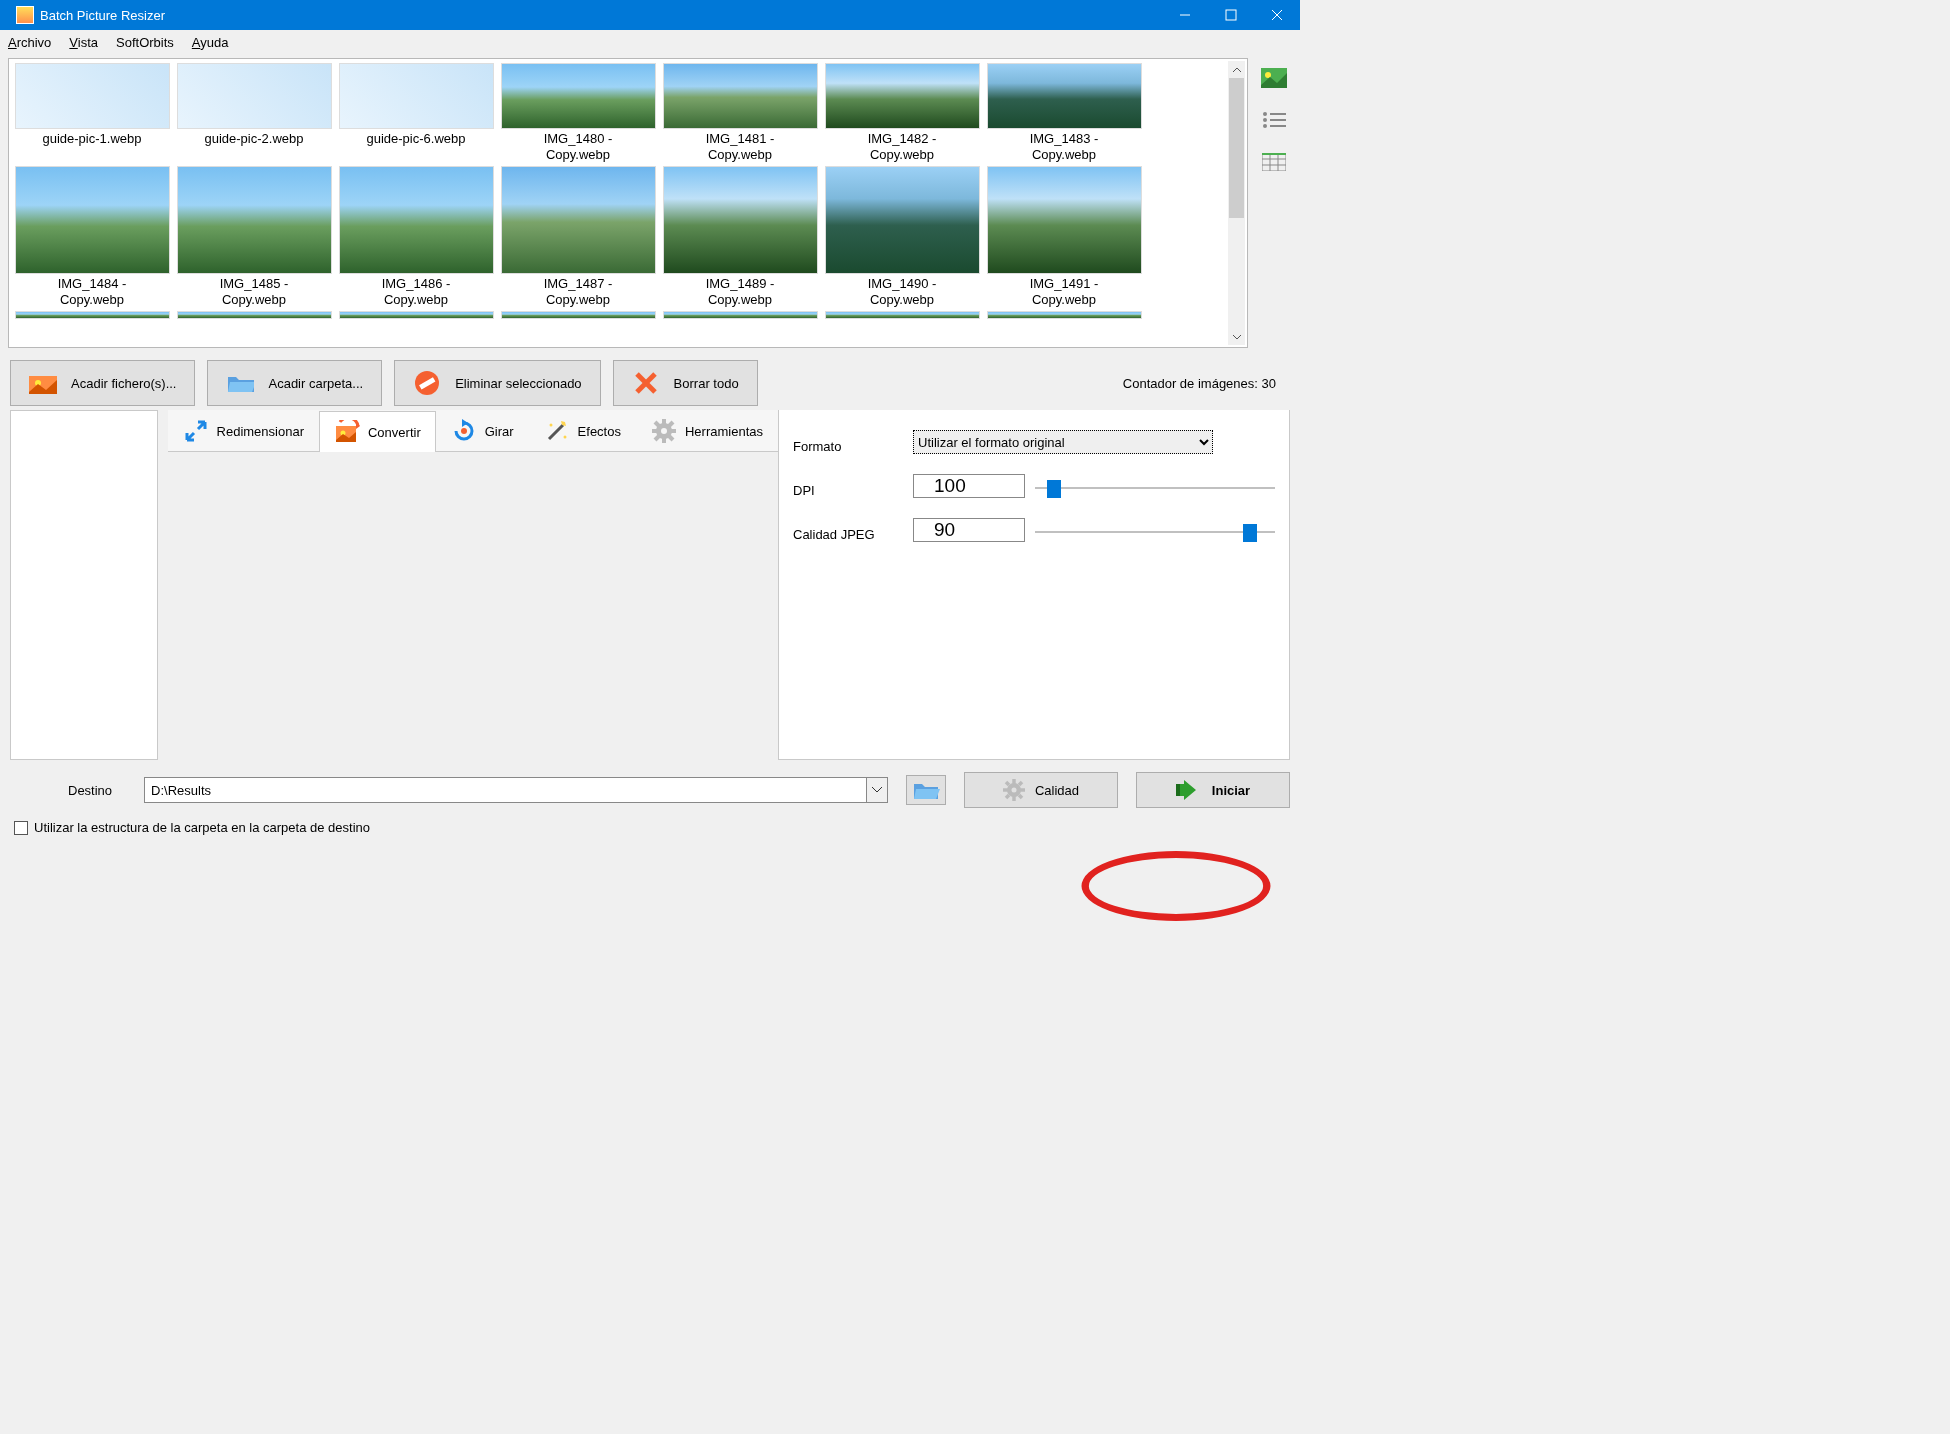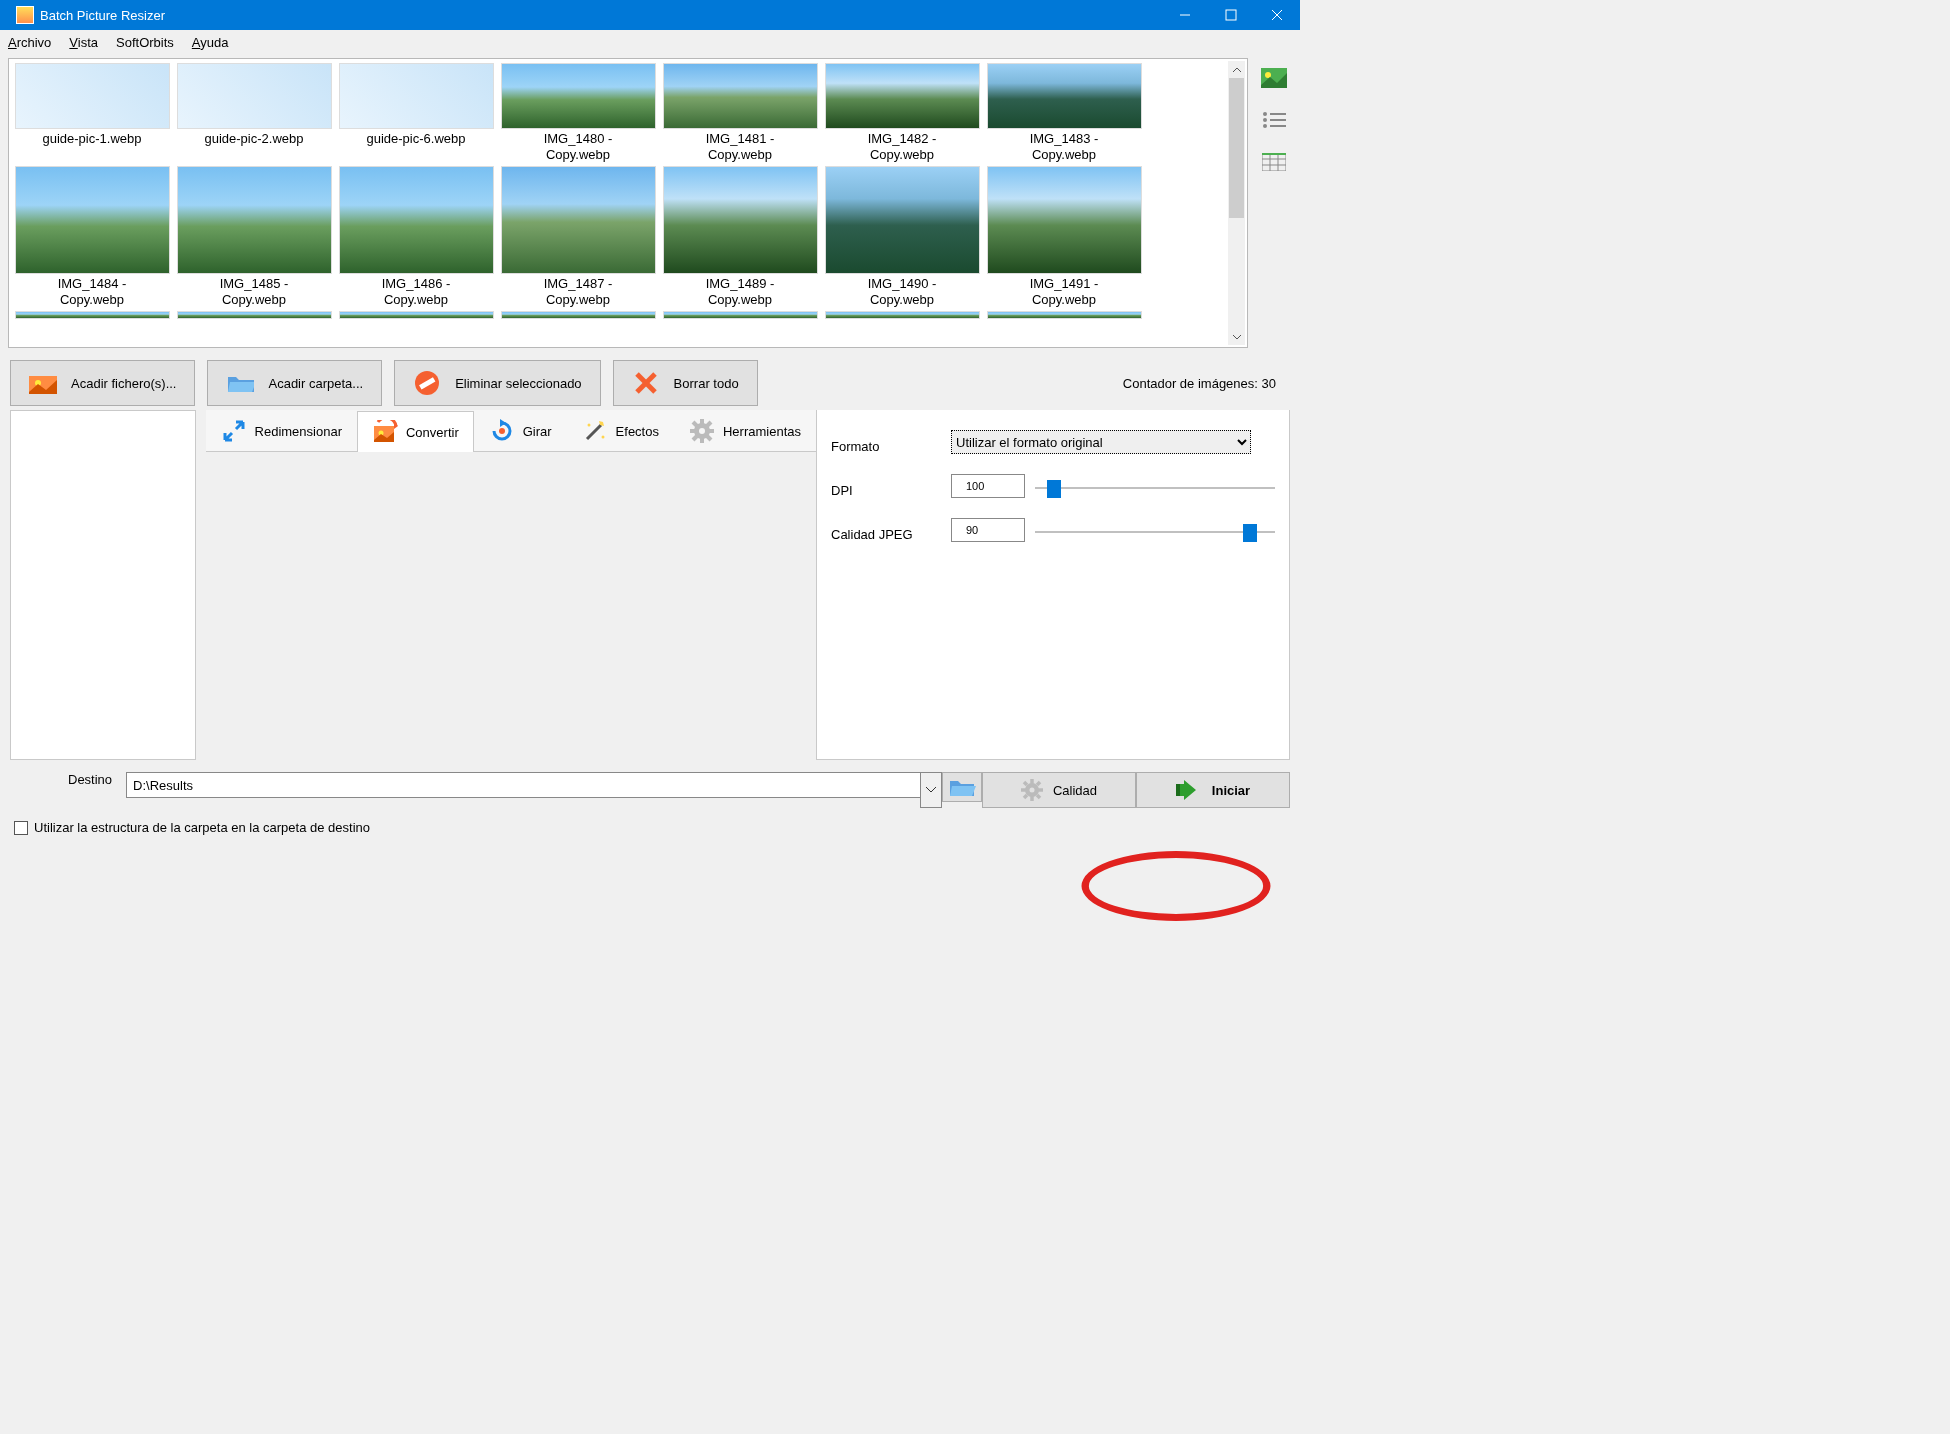--- a/index.html
+++ b/index.html
@@ -54,27 +54,27 @@
 
   .tabs { display: flex; border-bottom: 1px solid #c9c9c9; height: 42px; background: #f6f6f6; }
   .tab { display: flex; align-items: center; gap: 8px; padding: 0 14px; border: 1px solid transparent; border-bottom: none; font-size: 13px; cursor: pointer; }
   .tab.active { background: #fff; border-color: #c9c9c9; position: relative; top: 1px; }
   .tab .ti { width: 26px; height: 26px; display: flex; align-items: center; justify-content: center; }
 
   .panel { background: #fff; border: 1px solid #c9c9c9; border-top: none; flex: 1; padding: 20px 14px; }
   .prow { display: flex; align-items: flex-end; margin-bottom: 20px; }
   .prow .plabel { width: 120px; font-size: 13px; }
   .prow select { width: 300px; height: 24px; font-size: 13px; border: 1px dotted #000; }
-  .prow input[type=text] { width: 74px; height: 24px; font-size: 11px; padding: 0 14px; border: 1px solid #888; }
+  .prow input[type=text] { width: 112px; height: 24px; font-size: 19px; padding: 0 20px; border: 1px solid #888; }
   .slider-track { position: relative; width: 240px; height: 20px; margin-left: 10px; }
   .slider-track .rail { position: absolute; top: 9px; left: 0; right: 0; height: 2px; background: #c0c0c0; }
   .slider-track .handle { position: absolute; top: 2px; width: 14px; height: 18px; background: #0078d7; }
 
   
-  .bottom { padding: 12px 10px 6px; display: flex; gap: 0; }
+  .bottom { padding: 12px 10px 6px; display: flex; align-items: center; gap: 18px; }
   .bottom .dlabel { font-size: 13px; padding: 0 14px 0 58px; }
   .bottom .dcombo { flex: 1; display: flex; }
   .bottom .dcombo input { flex: 1; height: 26px; font-size: 13px; padding: 0 6px; border: 1px solid #888; border-right: none; }
   .bottom .dcombo .dd { width: 22px; border: 1px solid #888; display: flex; align-items: center; justify-content: center; background: #f0f0f0; }
   .bottom .iconbtn { width: 40px; height: 30px; border: 1px solid #adadad; background: #e1e1e1; display: flex; align-items: center; justify-content: center; }
   .bottom .bigbtn { height: 36px; width: 154px; display: flex; align-items: center; justify-content: center; gap: 10px; font-size: 13px; border: 1px solid #adadad; background: #e1e1e1; cursor: pointer; }
 
   .checkrow { display: flex; align-items: center; gap: 6px; padding: 6px 14px; font-size: 13px; }
   .checkrow .cb { width: 14px; height: 14px; border: 1px solid #555; background: #fff; }
 

